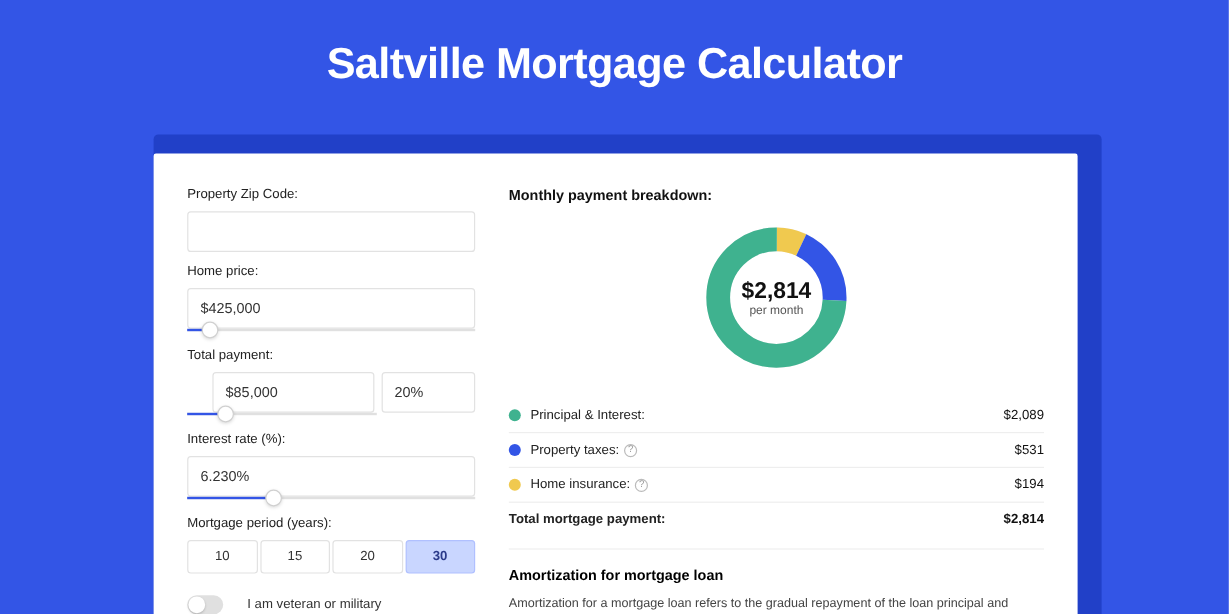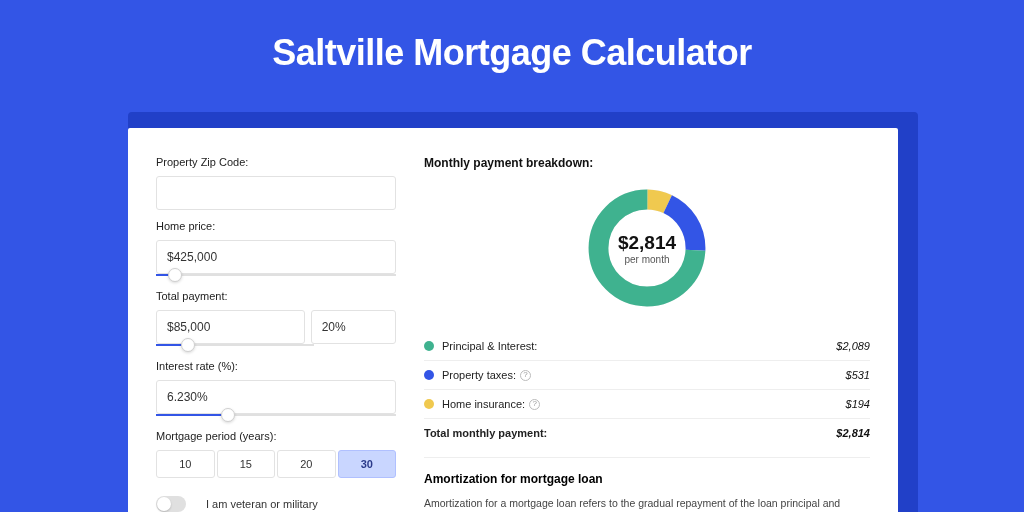--- a/index.html
+++ b/index.html
@@ -81,21 +81,21 @@
     position: absolute;
     top: -6px;
     width: 14px; height: 14px;
     background: #fff;
     border: 1px solid #d0d0d0;
     border-radius: 50%;
     box-shadow: 0 1px 3px rgba(0,0,0,0.15);
     transform: translateX(-50%);
   }
   .down-row { display: flex; gap: 6px; }
-  .down-row .text-input:first-child { flex: 2; }
+  .down-row .text-input:first-child { flex: 2; margin-left: 21px; }
   .down-row .text-input:last-child { flex: 1; }
   .period-row { display: flex; gap: 2px; }
   .period-btn {
     flex: 1;
     height: 28px;
     border: 1px solid #e2e2e2;
     background: #fff;
     font-size: 11px;
     color: #333;
     border-radius: 3px;
@@ -158,21 +158,21 @@
     border-bottom: 1px solid #eee;
     font-size: 11px;
   }
   .legend-row.total { font-weight: 700; border-bottom: none; }
   .legend-dot {
     width: 10px; height: 10px; border-radius: 50%;
     margin-right: 8px;
     flex-shrink: 0;
   }
   .legend-label { flex: 1; color: #222; display: flex; align-items: center; gap: 4px;}
-  .legend-val { color: #111; font-style: italic; }
+  .legend-val { color: #111; }
   .info-icon {
     width: 11px; height: 11px;
     border: 1px solid #bbb;
     border-radius: 50%;
     font-size: 8px;
     color: #999;
     display: inline-flex;
     align-items: center;
     justify-content: center;
     line-height: 1;
@@ -288,21 +288,21 @@
           <span class="legend-dot" style="background: rgb(240, 201, 79);"></span>
           <span class="legend-label">
             <span>Home insurance:</span>
             <span class="info-icon">?</span>
           </span>
           <span class="legend-val">$194</span>
         </div>
       </div>
 
     <div class="legend-row total">
-      <span class="legend-label">Total monthly payment:</span>
+      <span class="legend-label">Total mortgage payment:</span>
       <span class="legend-val">$2,814</span>
     </div>
 
     <div class="amort-block">
       <div class="amort-title">Amortization for mortgage loan</div>
       <div class="amort-text">Amortization for a mortgage loan refers to the gradual repayment of the loan principal and interest over a specified</div>
     </div>
   </div>
 
 </div>

